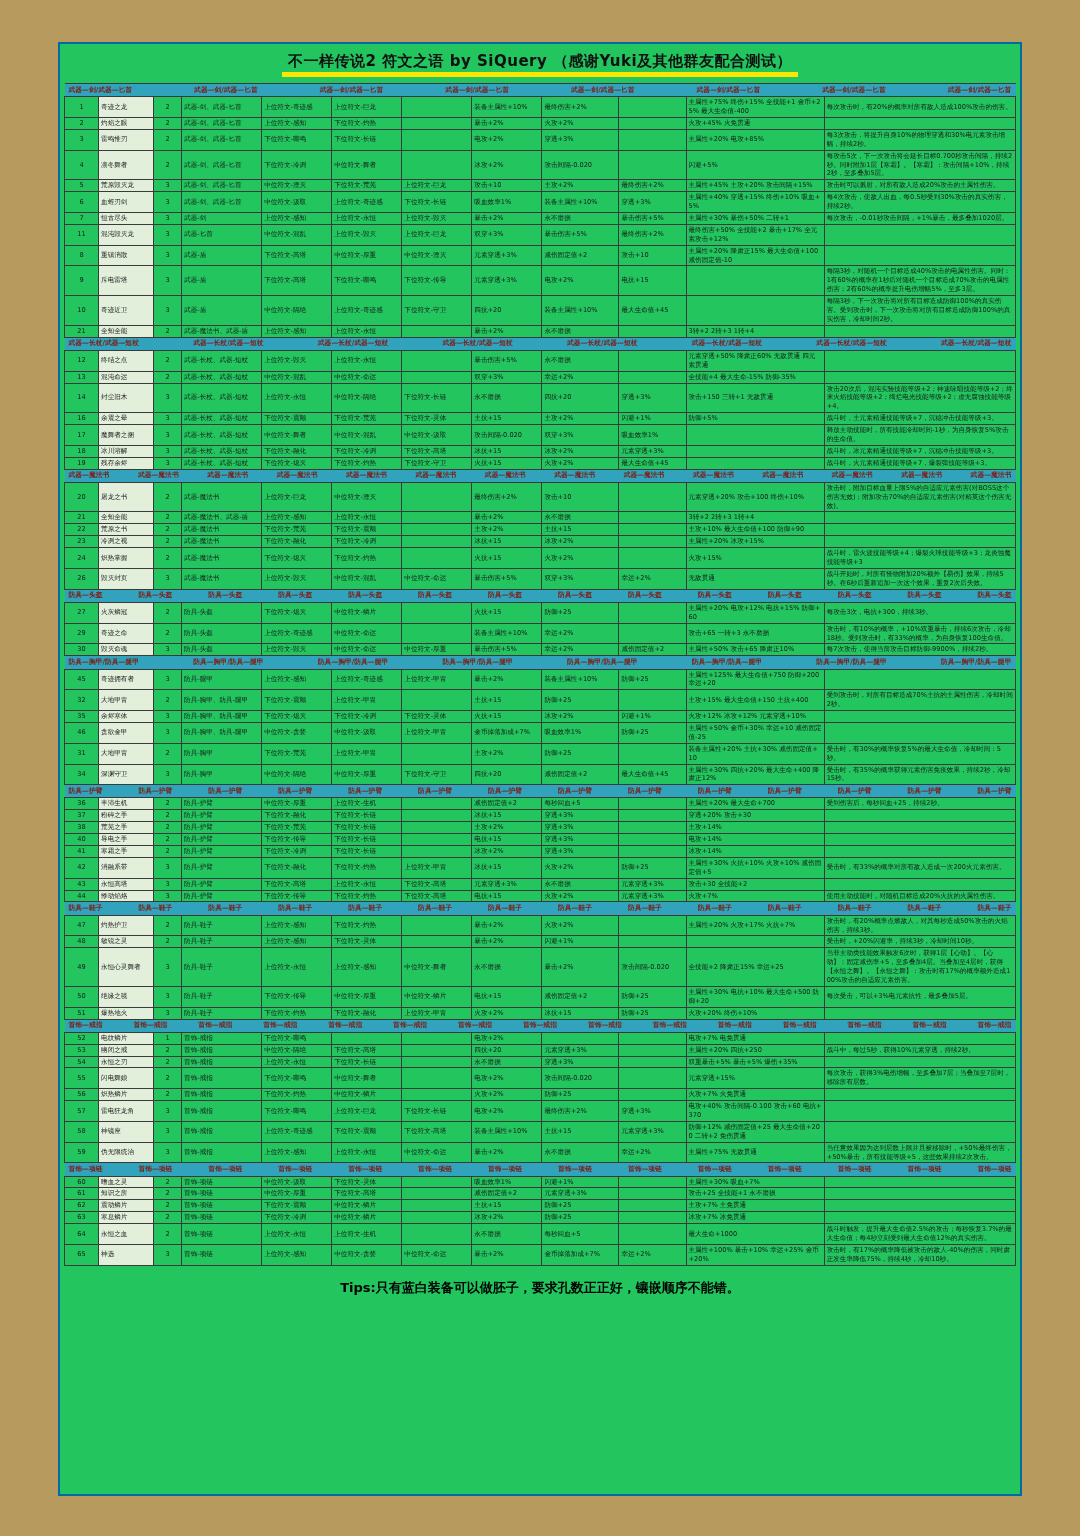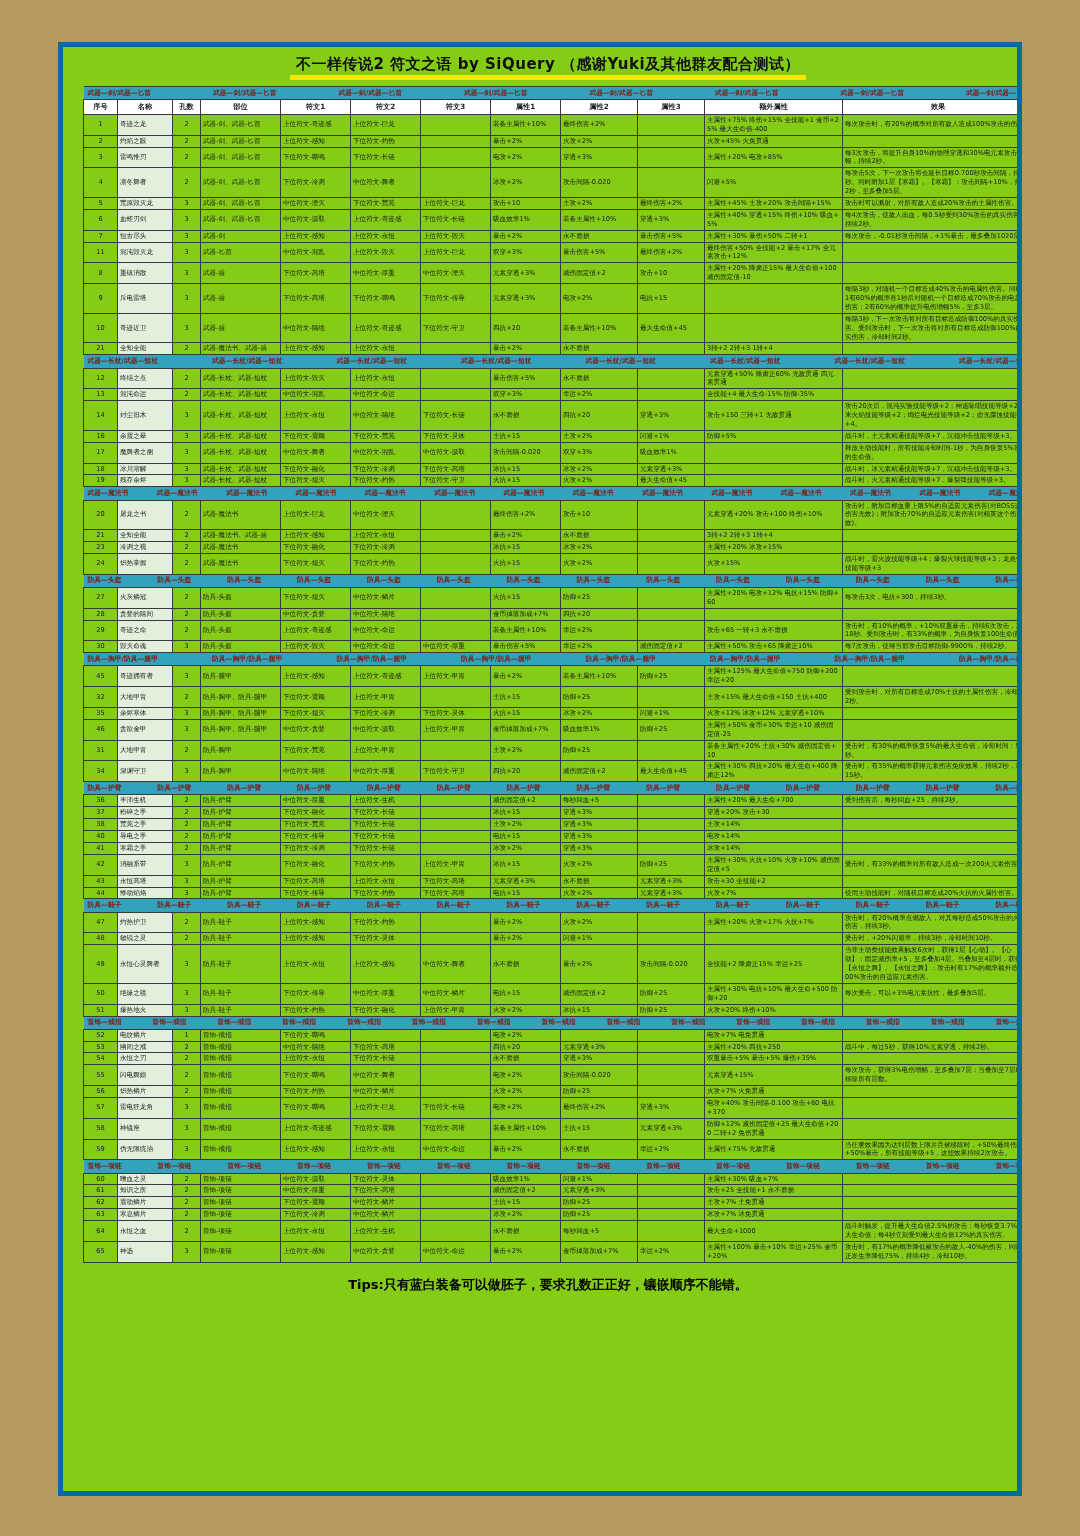--- a/index.html
+++ b/index.html
@@ -3,22 +3,22 @@
 <meta charset="utf-8">
 <style>
   html,body{margin:0;padding:0;}
   body{
     background:#b69a5e;
     font-family:"DejaVu Sans","Liberation Sans",sans-serif;
     width:1080px;height:1536px;box-sizing:border-box;
   }
   .sheet{
     position:absolute;left:58px;right:58px;top:42px;bottom:40px;
-    background:#84cc16;border:5px solid #0369a1;
-    padding:6px 4px 8px 20px;box-sizing:border-box;overflow:hidden;
+    background:#22c55e;border:2px solid #0369a1;
+    padding:6px 4px 8px 4px;box-sizing:border-box;overflow:hidden;
   }
   .page-title{
     text-align:center;font-size:15px;font-weight:bold;color:#111;
     margin:2px auto 6px auto;width:fit-content;
     border-bottom:5px solid #ffe600;padding:0 6px 1px 6px;
     letter-spacing:0.5px;
   }
   table.runes{border-collapse:collapse;table-layout:fixed;width:100%;}
   table.runes td,table.runes th{
     border:0.8px solid #3a3a3a;
@@ -71,34 +71,20 @@
               <span>武器—剑/武器—匕首</span>
               <span>武器—剑/武器—匕首</span>
               <span>武器—剑/武器—匕首</span>
               <span>武器—剑/武器—匕首</span>
               <span>武器—剑/武器—匕首</span>
               <span>武器—剑/武器—匕首</span>
               <span>武器—剑/武器—匕首</span>
             </div>
           </td>
         </tr>
-        <tr class="cols">
-          <th>序号</th>
-          <th>名称</th>
-          <th>孔数</th>
-          <th>部位</th>
-          <th>符文1</th>
-          <th>符文2</th>
-          <th>符文3</th>
-          <th>属性1</th>
-          <th>属性2</th>
-          <th>属性3</th>
-          <th>额外属性</th>
-          <th>效果</th>
-        </tr>
         <tr>
           <td class="c-num">1</td>
           <td class="c-name">奇迹之龙</td>
           <td class="c-holes">2</td>
           <td class="c-slot">武器-剑、武器-匕首</td>
           <td class="c-rune">上位符文-奇迹感</td>
           <td class="c-rune">上位符文-巨龙</td>
           <td class="c-rune"></td>
           <td class="c-attr">装备主属性+10%</td>
           <td class="c-attr">最终伤害+2%</td>
@@ -414,20 +400,34 @@
           <td class="c-rune">上位符文-感知</td>
           <td class="c-rune">上位符文-永恒</td>
           <td class="c-rune"></td>
           <td class="c-attr">暴击+2%</td>
           <td class="c-attr">永不磨损</td>
           <td class="c-attr"></td>
           <td class="c-extra">3转+2 2转+3 1转+4</td>
           <td class="c-effect"></td>
         </tr>
         <tr>
+          <td class="c-num">22</td>
+          <td class="c-name">荒原之书</td>
+          <td class="c-holes">2</td>
+          <td class="c-slot">武器-魔法书</td>
+          <td class="c-rune">下位符文-荒芜</td>
+          <td class="c-rune">下位符文-震颤</td>
+          <td class="c-rune"></td>
+          <td class="c-attr">土攻+2%</td>
+          <td class="c-attr">土抗+15</td>
+          <td class="c-attr"></td>
+          <td class="c-extra">土攻+10% 最大生命值+100 防御+90</td>
+          <td class="c-effect"></td>
+        </tr>
+        <tr>
           <td class="c-num">23</td>
           <td class="c-name">冷冽之视</td>
           <td class="c-holes">2</td>
           <td class="c-slot">武器-魔法书</td>
           <td class="c-rune">下位符文-融化</td>
           <td class="c-rune">下位符文-冷冽</td>
           <td class="c-rune"></td>
           <td class="c-attr">冰抗+15</td>
           <td class="c-attr">冰攻+2%</td>
           <td class="c-attr"></td>
@@ -441,20 +441,34 @@
           <td class="c-slot">武器-魔法书</td>
           <td class="c-rune">下位符文-熄灭</td>
           <td class="c-rune">下位符文-灼热</td>
           <td class="c-rune"></td>
           <td class="c-attr">火抗+15</td>
           <td class="c-attr">火攻+2%</td>
           <td class="c-attr"></td>
           <td class="c-extra">火攻+15%</td>
           <td class="c-effect">战斗时，雷火波技能等级+4；爆裂火球技能等级+3；龙炎蚀魔技能等级+3</td>
         </tr>
+        <tr>
+          <td class="c-num">26</td>
+          <td class="c-name">毁灭封页</td>
+          <td class="c-holes">3</td>
+          <td class="c-slot">武器-魔法书</td>
+          <td class="c-rune">上位符文-毁灭</td>
+          <td class="c-rune">中位符文-混乱</td>
+          <td class="c-rune">中位符文-命运</td>
+          <td class="c-attr">暴击伤害+5%</td>
+          <td class="c-attr">双穿+3%</td>
+          <td class="c-attr">幸运+2%</td>
+          <td class="c-extra">无敌贯通</td>
+          <td class="c-effect">战斗开始时，对所有怪物附加20%额外【易伤】效果，持续5秒。在6秒后重新追加一次这个效果，重复2次后失效。</td>
+        </tr>
         <tr class="band">
           <td colspan="12">
             <div class="band-flex">
               <span>防具—头盔</span>
               <span>防具—头盔</span>
               <span>防具—头盔</span>
               <span>防具—头盔</span>
               <span>防具—头盔</span>
               <span>防具—头盔</span>
               <span>防具—头盔</span>
@@ -474,34 +488,20 @@
           <td class="c-holes">2</td>
           <td class="c-slot">防具-头盔</td>
           <td class="c-rune">下位符文-熄灭</td>
           <td class="c-rune">中位符文-鳞片</td>
           <td class="c-rune"></td>
           <td class="c-attr">火抗+15</td>
           <td class="c-attr">防御+25</td>
           <td class="c-attr"></td>
           <td class="c-extra">主属性+20% 电攻+12% 电抗+15% 防御+60</td>
           <td class="c-effect">每攻击3次，电抗+300，持续3秒。</td>
-        </tr>
-        <tr>
-          <td class="c-num">28</td>
-          <td class="c-name">贪婪的隔间</td>
-          <td class="c-holes">2</td>
-          <td class="c-slot">防具-头盔</td>
-          <td class="c-rune">中位符文-贪婪</td>
-          <td class="c-rune">中位符文-隔绝</td>
-          <td class="c-rune"></td>
-          <td class="c-attr">金币掉落加成+7%</td>
-          <td class="c-attr">四抗+20</td>
-          <td class="c-attr"></td>
-          <td class="c-extra"></td>
-          <td class="c-effect"></td>
         </tr>
         <tr>
           <td class="c-num">29</td>
           <td class="c-name">奇迹之命</td>
           <td class="c-holes">2</td>
           <td class="c-slot">防具-头盔</td>
           <td class="c-rune">上位符文-奇迹感</td>
           <td class="c-rune">中位符文-命运</td>
           <td class="c-rune"></td>
           <td class="c-attr">装备主属性+10%</td>

